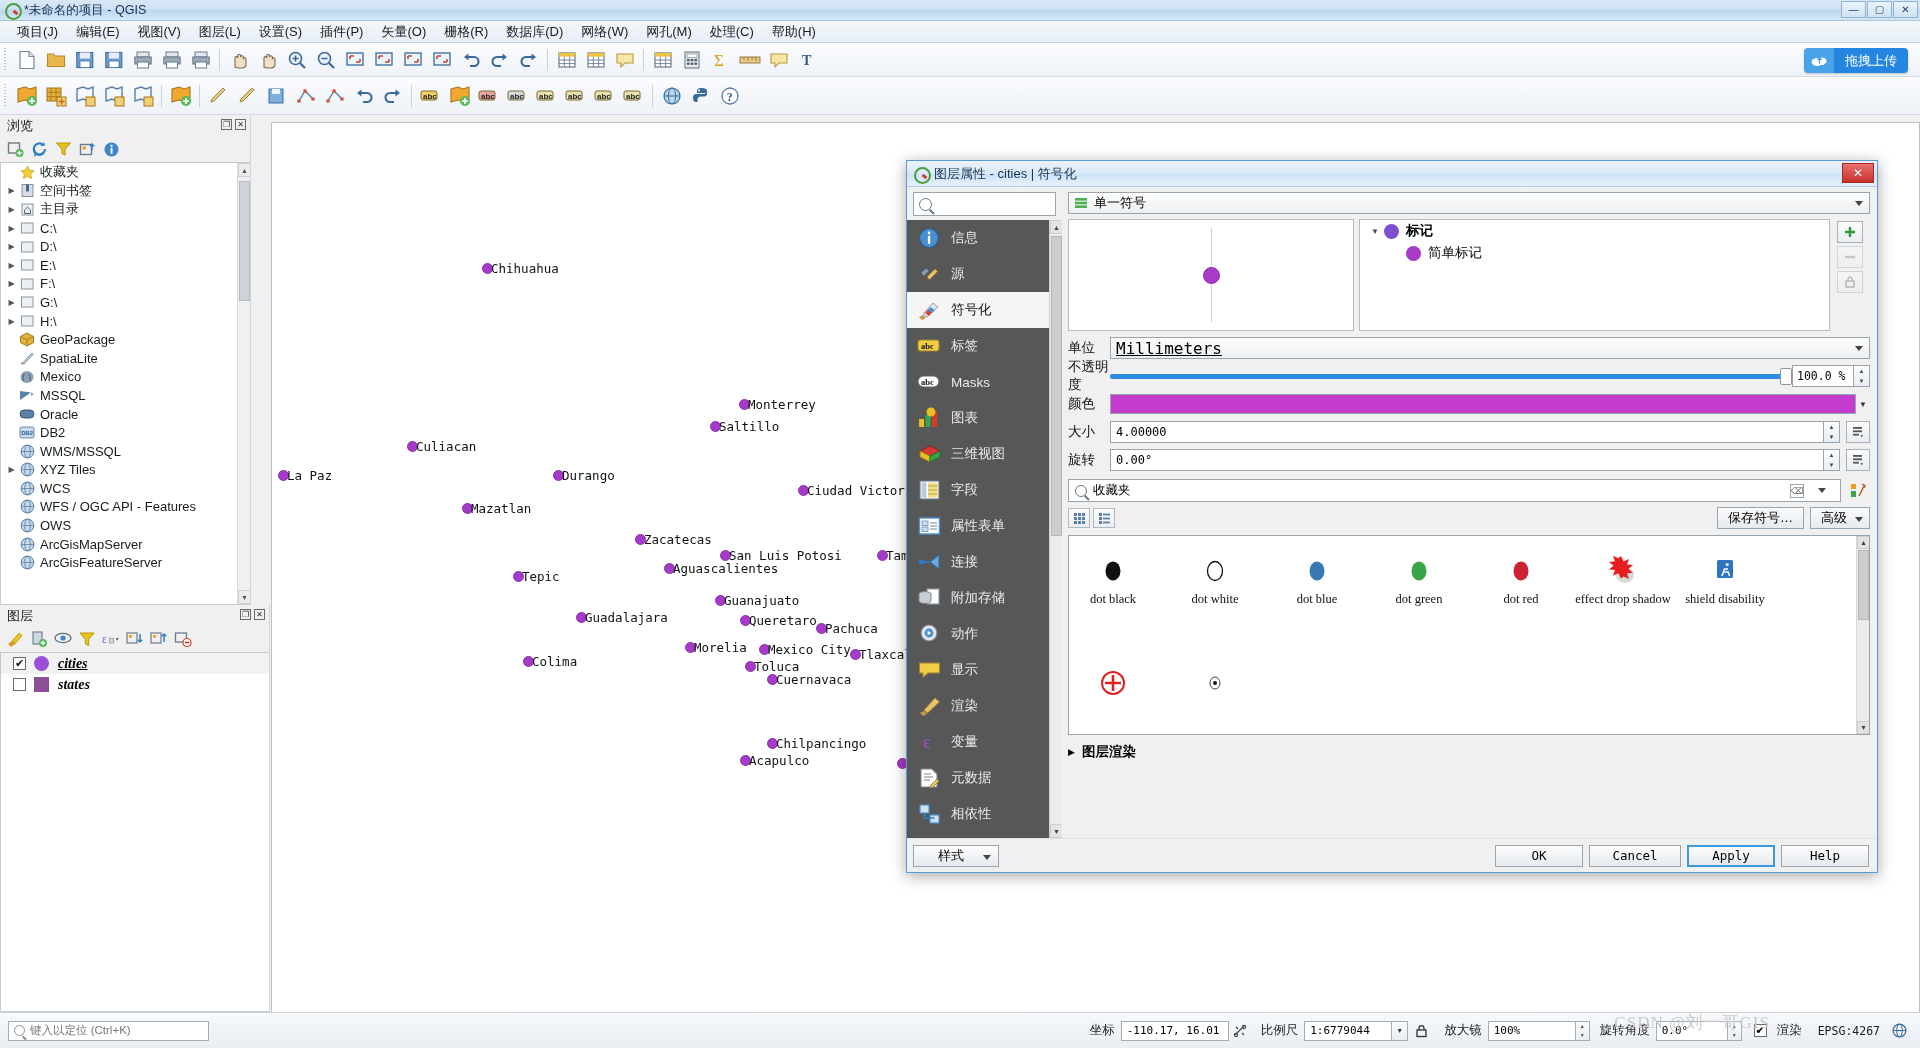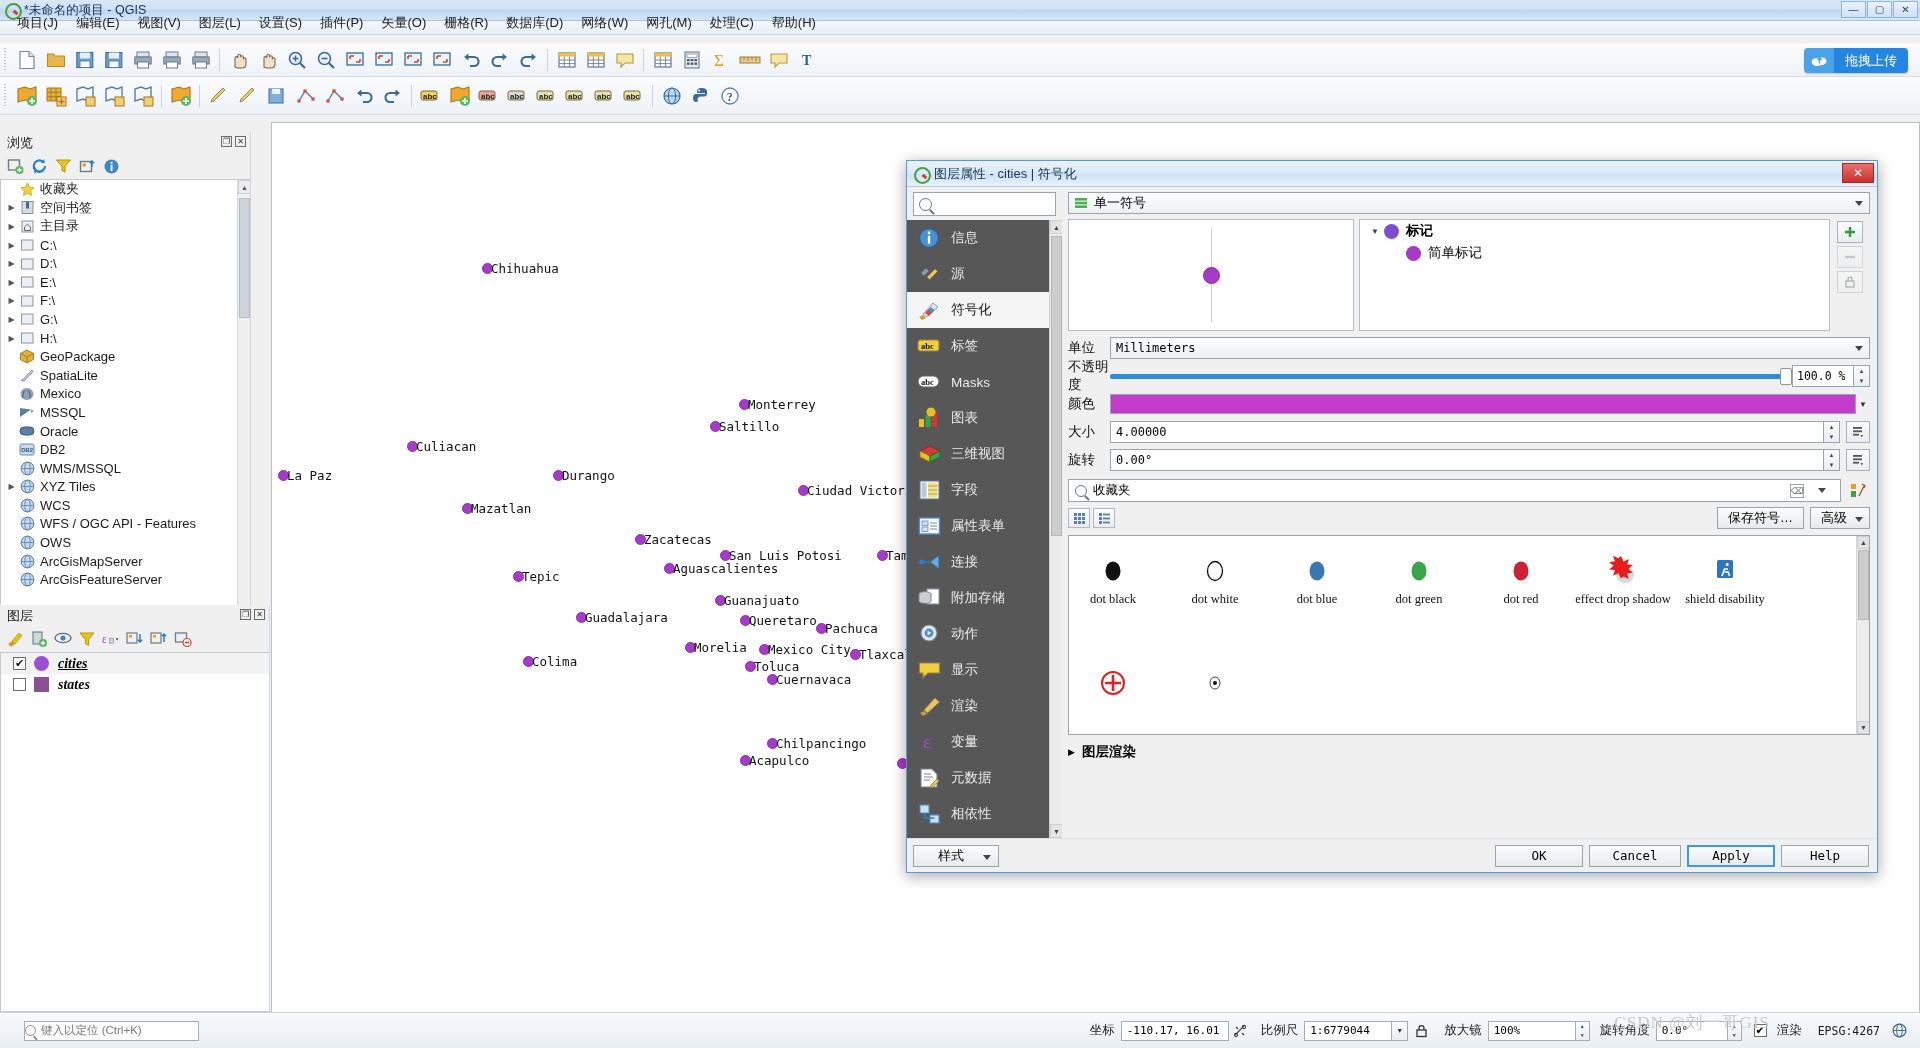--- a/index.html
+++ b/index.html
@@ -30,24 +30,24 @@
   }
   #titlebar .ttl { font-size:12.5px; color:#16324f; }
   #winbtns { position:absolute; right:2px; top:1px; display:flex; gap:1px; }
   #winbtns div {
     width:25px;height:17px;border:1px solid #8fb4d4;
     background:linear-gradient(to bottom,#eaf3fb,#cfe2f3);
     display:flex;align-items:center;justify-content:center;font-size:10px;color:#24445e;
   }
   
   #menubar {
-    position:absolute; left:0; top:21px; width:1920px; height:14px;
+    position:absolute; left:0; top:21px; width:1920px; height:22px;
     background:linear-gradient(to bottom,#f4f7fb,#e7eef6);
     border-bottom:1px solid #c5d3e2;
-    display:flex; align-items:flex-end; padding-left:8px;
+    display:flex; align-items:center; padding-left:8px;
   }
   #menubar .mi {
     padding:2px 9px; font-size:13px; color:#1b1b1b; cursor:default; white-space:nowrap;
   }
   
   .toolbar {
     position:absolute; left:0; width:1920px;
     background:linear-gradient(to bottom,#fbfcfe,#eef2f7);
     border-bottom:1px solid #d3dce6;
     display:flex; align-items:center;
@@ -72,21 +72,21 @@
   #upload-btn .ic {
     width:30px;height:25px;background:#4aa3e8;display:flex;align-items:center;justify-content:center;
     color:#fff;font-size:13px;
   }
   #upload-btn .lb {
     background:#2486e0;color:#fff;font-size:13px;padding:0 11px;height:25px;
     display:flex;align-items:center;
   }
   
   #browser-panel {
-    position:absolute; left:0; top:132px; width:251px; height:490px;
+    position:absolute; left:0; top:115px; width:251px; height:490px;
     background:#f0f0f0; border-right:1px solid #cfd6dd;
     display:flex; flex-direction:column;
   }
   .panel-title {
     height:21px; display:flex; align-items:center; padding-left:7px;
     font-size:13px; color:#1a1a1a; position:relative;
     background:#f0f0f0;
   }
   .panel-title .pbtns { position:absolute; right:4px; top:4px; display:flex; gap:3px; }
   .panel-title .pbtns span {
@@ -263,22 +263,22 @@
     height:34px; display:flex; align-items:center; padding:0 8px 0 6px; gap:6px;
     border-top:1px solid #dfe3e7;
   }
   
   #statusbar {
     position:absolute; left:0; bottom:0; width:1920px; height:36px;
     background:linear-gradient(to bottom,#f7f9fb,#e9eef3);
     border-top:1px solid #c9d2db; display:flex; align-items:center;
   }
   #sb-search {
-    width:175px; height:20px; margin-left:24px; background:#fff; border:1px solid #a4acb4;
-    display:flex; align-items:center; font-size:11.5px; color:#777;
+    width:201px; height:20px; margin-left:8px; background:#fff; border:1px solid #a4acb4;
+    display:flex; align-items:center; padding-left:5px; font-size:11.5px; color:#777;
   }
   #sb-search .m{width:11px;height:11px;border:1.5px solid #8a9199;border-radius:50%;position:relative;margin-right:5px;}
   #sb-search .m:after{content:"";position:absolute;right:-3px;bottom:-3px;width:5px;height:1.5px;background:#8a9199;transform:rotate(45deg);}
   .sb-lbl { font-size:12.5px; color:#1a1a1a; margin:0 6px 0 10px; }
   .sb-box { height:20px; background:#fff; border:1px solid #a4acb4;
     display:flex; align-items:center; padding:0 5px;
     font-family:"DejaVu Sans Mono","Liberation Mono",monospace; font-size:11px; }
   .sb-spin { width:14px;height:20px;border:1px solid #a4acb4;border-left:0;
     background:linear-gradient(to bottom,#fbfcfd,#e9edf1);display:flex;flex-direction:column;}
   .sb-spin i{flex:1;display:flex;align-items:center;justify-content:center;font-size:5px;font-style:normal;color:#444;}
@@ -1365,21 +1365,21 @@
                 <path d="M5 6V4.2a2 2 0 0 1 4 0V6" fill="none" stroke="#666" stroke-width="1.3"></path>
               </svg>
           </div>
         </div>
       </div>
       <div style="position:absolute;"></div>
 
       <div class="frow">
         <div class="flabel">单位</div>
         <div class="combo" style="flex:1;">
-          <span style="font-family:'DejaVu Sans Mono',monospace;font-size:12px;">Millimeters</span>
+          <span style="font-family:'DejaVu Sans Mono',monospace;font-size:16px;text-decoration:underline;">Millimeters</span>
           <span class="caret"></span>
         </div>
       </div>
 
       <div class="frow">
         <div class="flabel">不透明度</div>
         <div id="slider-track">
           <div class="bar"></div>
             <div class="knob"></div>
         </div>

